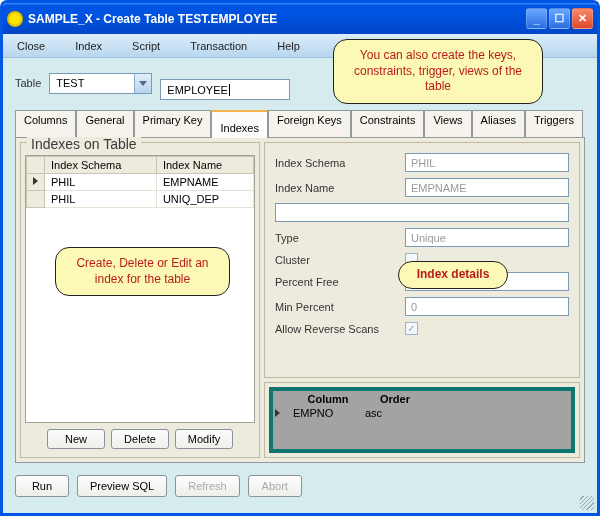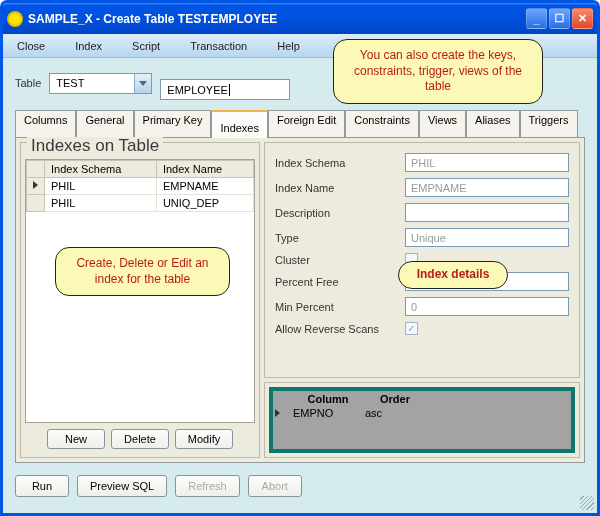--- a/index.html
+++ b/index.html
@@ -23,21 +23,21 @@
 .callout { position: absolute; background: #fcf8b5; border: 1px solid #222; border-radius: 14px; padding: 8px 14px; text-align: center; font-size: 12px; color: #b91c1c; line-height: 1.3; z-index: 10; }
 .callout.top { left: 330px; top: 36px; width: 210px; }
 .callout.left { left: 52px; top: 244px; width: 175px; }
 .callout.right { left: 395px; top: 258px; width: 110px; padding: 5px 10px; font-weight: bold; }
 .tabs { display: flex; margin: 0 12px; position: relative; z-index: 2; }
 .tab { border: 1px solid #919b9c; border-bottom: none; background: #f5f3ec; padding: 3px 8px 4px 8px; margin-right: 0px; font-size: 11px; cursor: default; position: relative; }
 .tab.active { background: #fcfcfa; border-top: 2px solid #f4b44c; padding-top: 10px; margin-bottom: -1px; z-index: 3; }
 .tabcontent { margin: 0 12px 8px 12px; border: 1px solid #919b9c; background: #edebde; height: 326px; display: flex; padding: 4px; gap: 4px; }
 .panel { border: 1px solid #bdbaa6; background: #edebde; }
 .leftpanel { width: 240px; display: flex; flex-direction: column; }
-.grouplabel { font-size: 17px; color: #3a3a3a; padding: 0 4px; position: relative; top: -7px; left: 6px; background: #edebde; display: inline-block; width: fit-content; }
+.grouplabel { font-size: 14px; color: #3a3a3a; padding: 0 4px; position: relative; top: -7px; left: 6px; background: #edebde; display: inline-block; width: fit-content; }
 .grid { border: 1px solid #a5a394; background: #fff; margin: -4px 4px 0 4px; flex: 1; }
 .grid table { width: 100%; border-collapse: collapse; font-size: 11px; }
 .grid th { background: #edebde; border: 1px solid #c8c5b3; padding: 2px 6px; text-align: left; font-weight: normal; }
 .grid td { border: 1px solid #e5e3d6; padding: 2px 6px; background: #fff; }
 .grid td.marker { width: 12px; background: #edebde; border: 1px solid #c8c5b3; text-align: center; font-size: 9px; }
 .btnrow { display: flex; gap: 6px; padding: 6px 14px 8px 14px; justify-content: center; }
 .btn { border: 1px solid #8c9299; background: linear-gradient(to bottom, #fdfdfd, #eeeeea); padding: 3px 0; font-size: 11px; border-radius: 3px; text-align: center; cursor: default; min-width: 58px; }
 .btn.disabled { color: #a9a9a9; }
 .rightcol { flex: 1; display: flex; flex-direction: column; gap: 4px; }
 .formpanel { flex: 1; padding: 10px 10px 6px 10px; }
@@ -92,21 +92,21 @@
       <span>EMPLOYEE</span>
         <span style="border-left:1px solid #000; height:12px; margin-left:1px;"></span>
     </div>
   </div>
 
   <div class="tabs">
     <div class="tab">Columns</div>
     <div class="tab">General</div>
     <div class="tab">Primary Key</div>
     <div class="tab active">Indexes</div>
-    <div class="tab">Foreign Edit</div>
+    <div class="tab">Foreign Keys</div>
     <div class="tab">Constraints</div>
     <div class="tab">Views</div>
     <div class="tab">Aliases</div>
     <div class="tab">Triggers</div>
   </div>
 
   <div class="tabcontent">
 
     <div class="panel leftpanel">
       <span class="grouplabel">Indexes on Table</span>
@@ -143,21 +143,20 @@
       <div class="panel formpanel">
         <div class="formrow">
             <span class="flabel">Index Schema</span>
             <div class="finput">PHIL</div>
           </div>
         <div class="formrow">
             <span class="flabel">Index Name</span>
             <div class="finput">EMPNAME</div>
           </div>
         <div class="formrow">
-            <span class="flabel">Description</span>
             <div class="finput"></div>
           </div>
         <div class="formrow">
             <span class="flabel">Type</span>
             <div class="fselect">
               <span class="sval">Unique</span>
             </div>
           </div>
         <div class="formrow">
             <span class="flabel">Cluster</span>

